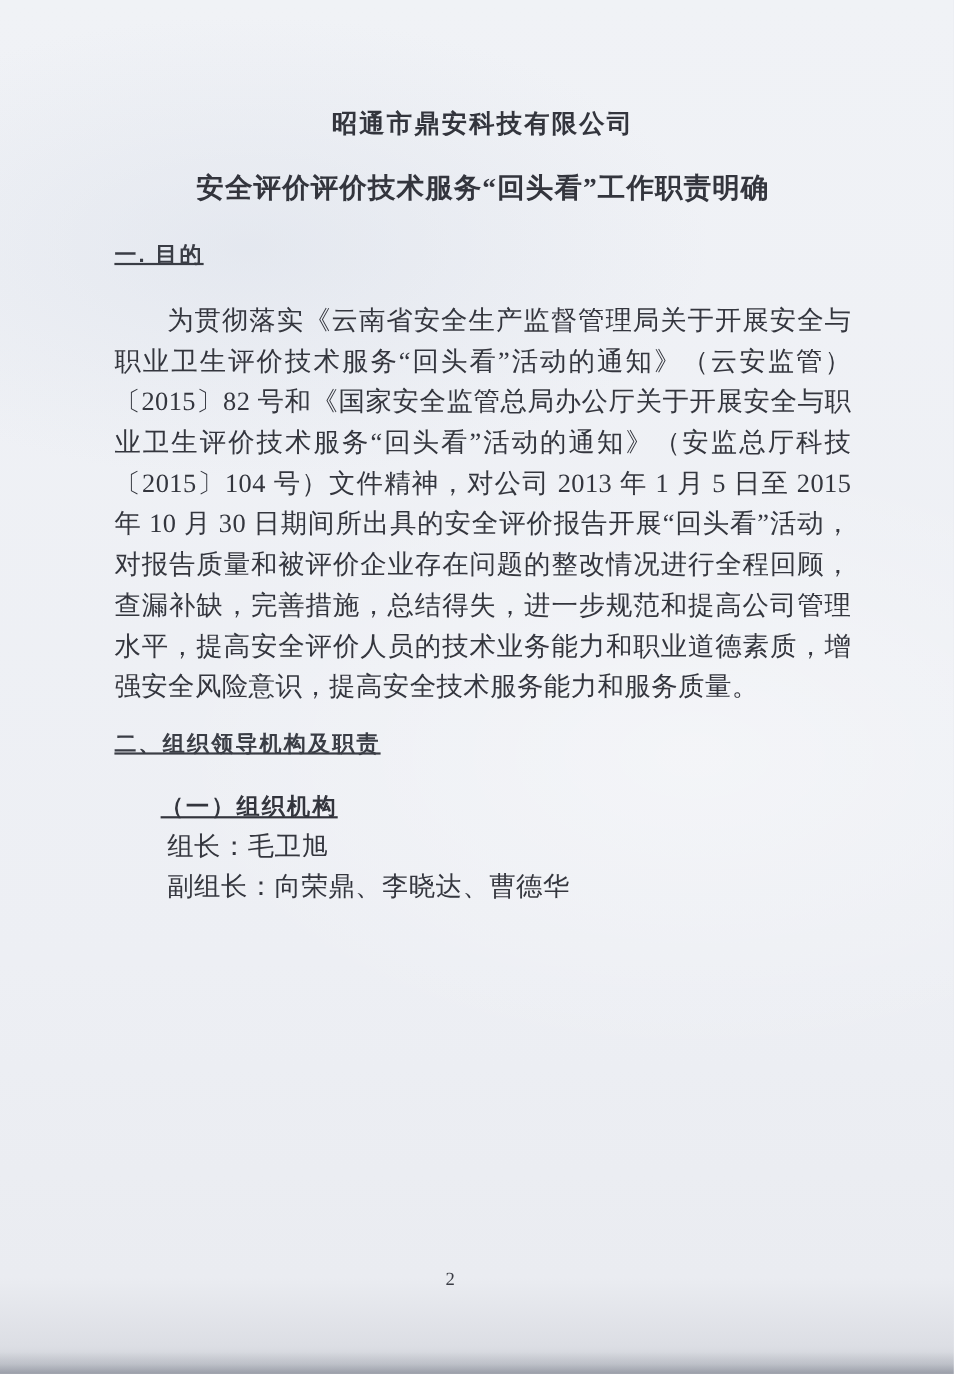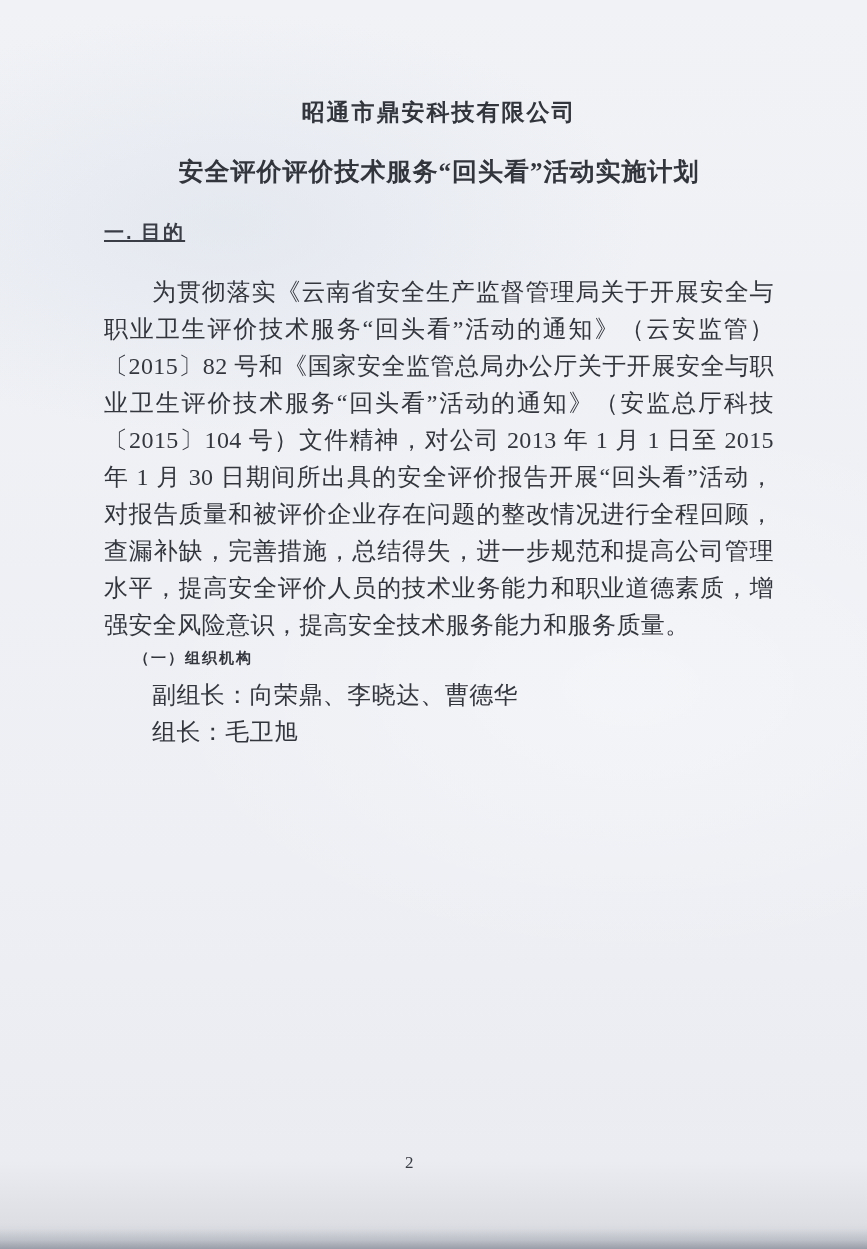--- a/index.html
+++ b/index.html
@@ -84,26 +84,28 @@
     line-height: 37px;
     text-align: justify;
     text-indent: 2em;
     letter-spacing: 0.4px;
     color: #34363e;
   }
   .h-level1.second {
     margin-top: 20px;
   }
   .h-level2 {
-    font-size: 15px;
+    margin-top: 29px;
+    font-size: 21px;
     line-height: 29px;
     font-weight: bold;
     letter-spacing: 2px;
     text-indent: 2em;
     color: #33353d;
+    text-decoration: underline;
   }
   .body-para.second {
     margin-top: 26px;
   }
   .roster {
     margin-top: 4px;
     font-size: 24px;
     line-height: 37px;
     letter-spacing: 0.4px;
     color: #34363e;
@@ -123,33 +125,34 @@
 </style>
 </head>
 <body>
 
 <div class="page">
 
   <div class="content">
 
     <div class="doc-title">昭通市鼎安科技有限公司</div>
 
-    <div class="doc-subtitle">安全评价评价技术服务“回头看”活动实施计划</div>
+    <div class="doc-subtitle">安全评价评价技术服务“回头看”工作职责明确</div>
 
     <div class="h-level1">一. 目的</div>
 
-    <div class="body-para">为贯彻落实《云南省安全生产监督管理局关于开展安全与职业卫生评价技术服务“回头看”活动的通知》（云安监管）〔2015〕82 号和《国家安全监管总局办公厅关于开展安全与职业卫生评价技术服务“回头看”活动的通知》（安监总厅科技〔2015〕104 号）文件精神，对公司 2013 年 1 月 1 日至 2015 年 1 月 30 日期间所出具的安全评价报告开展“回头看”活动，对报告质量和被评价企业存在问题的整改情况进行全程回顾，查漏补缺，完善措施，总结得失，进一步规范和提高公司管理水平，提高安全评价人员的技术业务能力和职业道德素质，增强安全风险意识，提高安全技术服务能力和服务质量。</div>
+    <div class="body-para">为贯彻落实《云南省安全生产监督管理局关于开展安全与职业卫生评价技术服务“回头看”活动的通知》（云安监管）〔2015〕82 号和《国家安全监管总局办公厅关于开展安全与职业卫生评价技术服务“回头看”活动的通知》（安监总厅科技〔2015〕104 号）文件精神，对公司 2013 年 1 月 5 日至 2015 年 10 月 30 日期间所出具的安全评价报告开展“回头看”活动，对报告质量和被评价企业存在问题的整改情况进行全程回顾，查漏补缺，完善措施，总结得失，进一步规范和提高公司管理水平，提高安全评价人员的技术业务能力和职业道德素质，增强安全风险意识，提高安全技术服务能力和服务质量。</div>
 
+    <div class="h-level1 second">二、组织领导机构及职责</div>
 
     <div class="h-level2">（一）组织机构</div>
 
 
     <div class="roster">
+      <div class="roster-line">组长：毛卫旭</div>
       <div class="roster-line">副组长：向荣鼎、李晓达、曹德华</div>
-      <div class="roster-line">组长：毛卫旭</div>
     </div>
 
   </div>
 
   <div class="page-number">2</div>
 
   <div class="edge-light"></div>
   <div class="edge-line"></div>
   <div class="bottom-shadow"></div>
 

